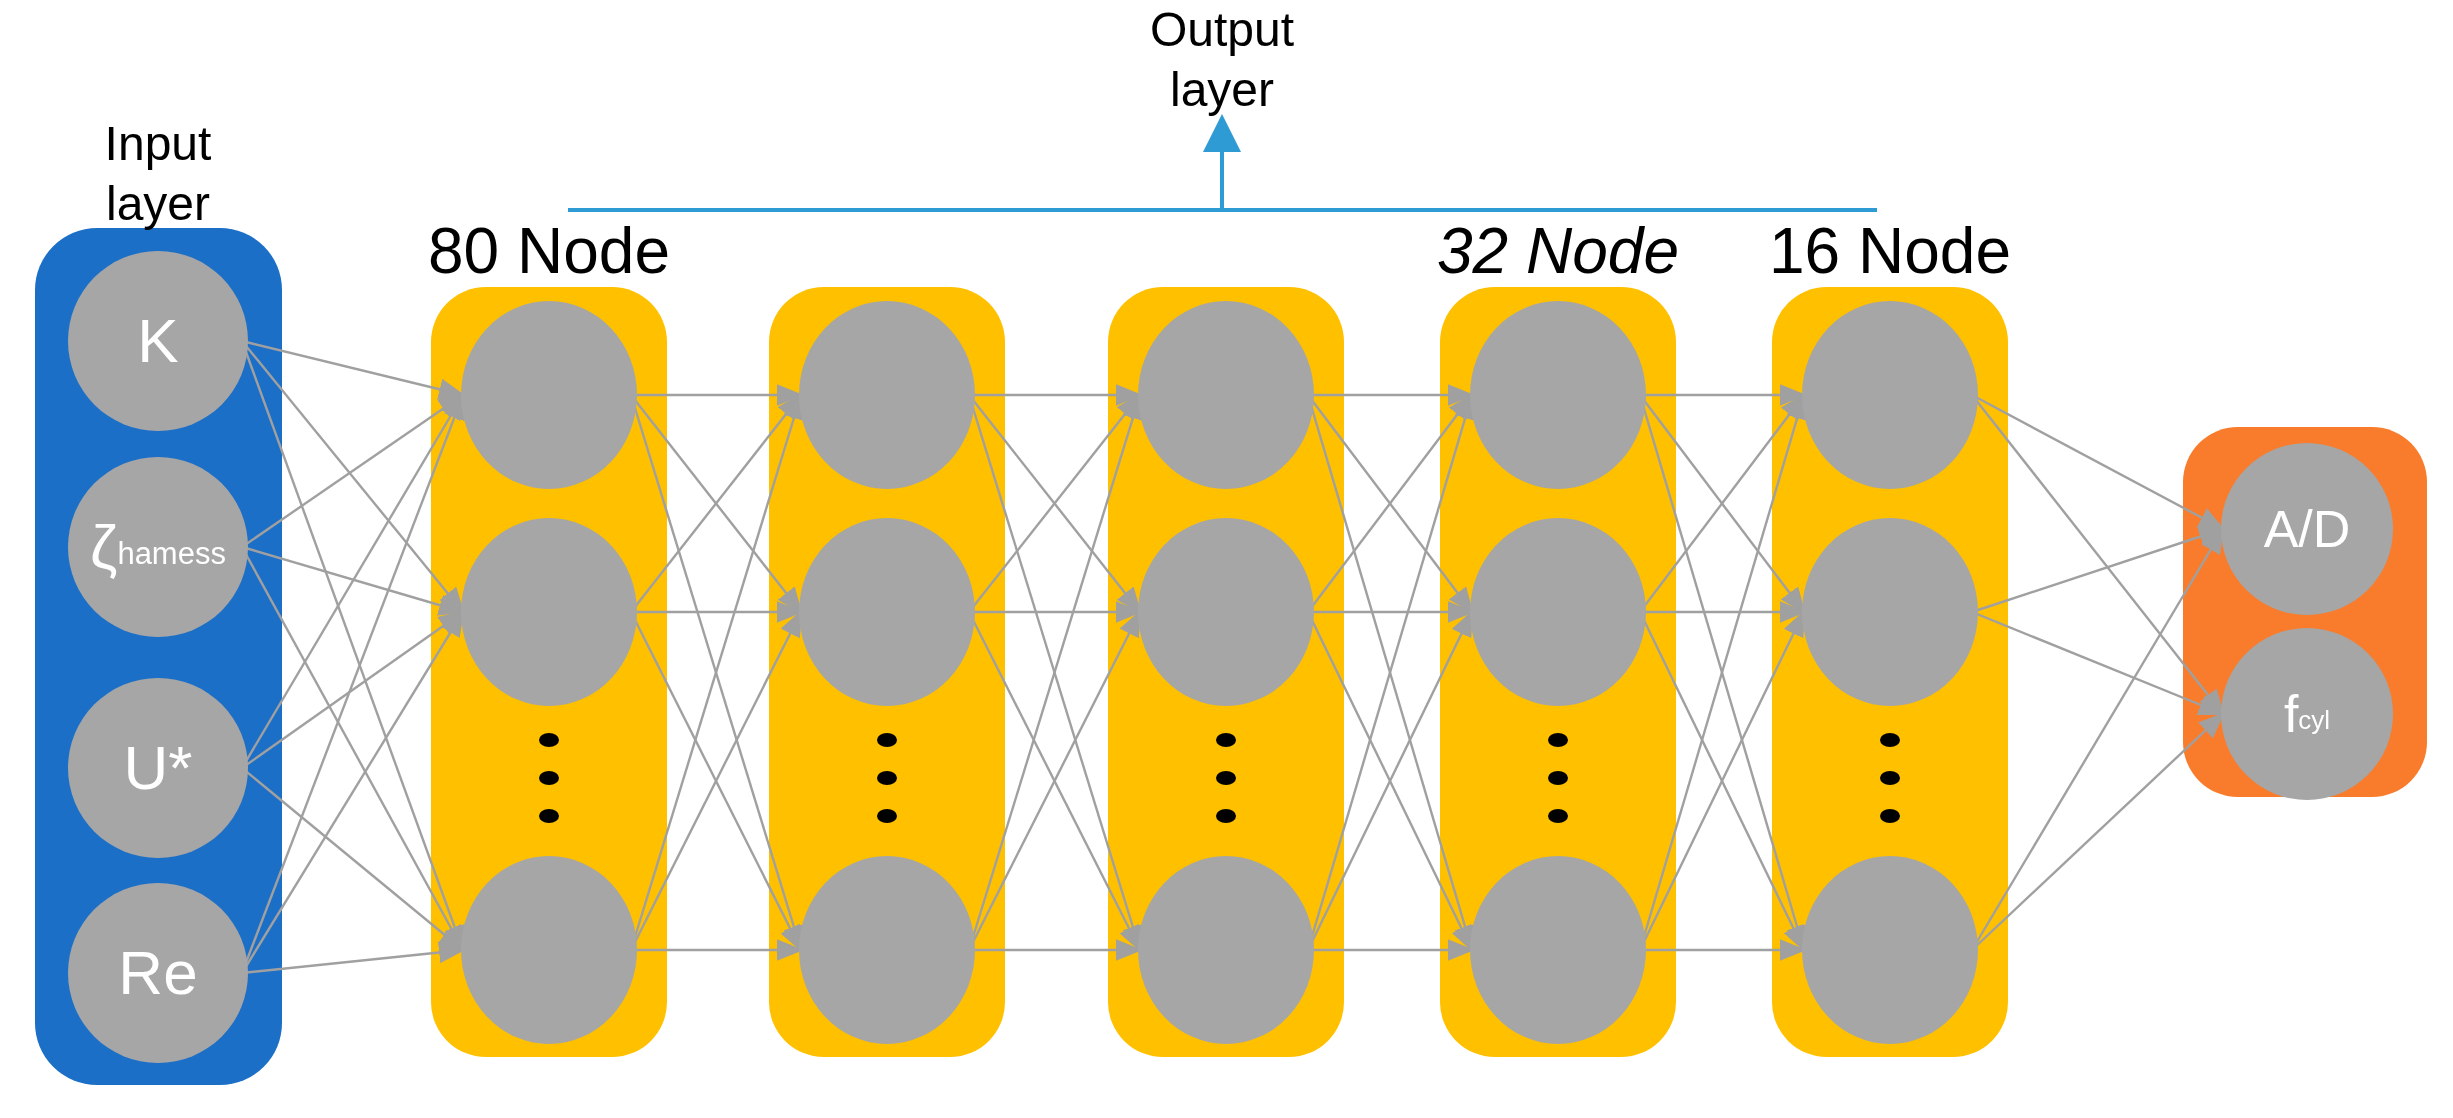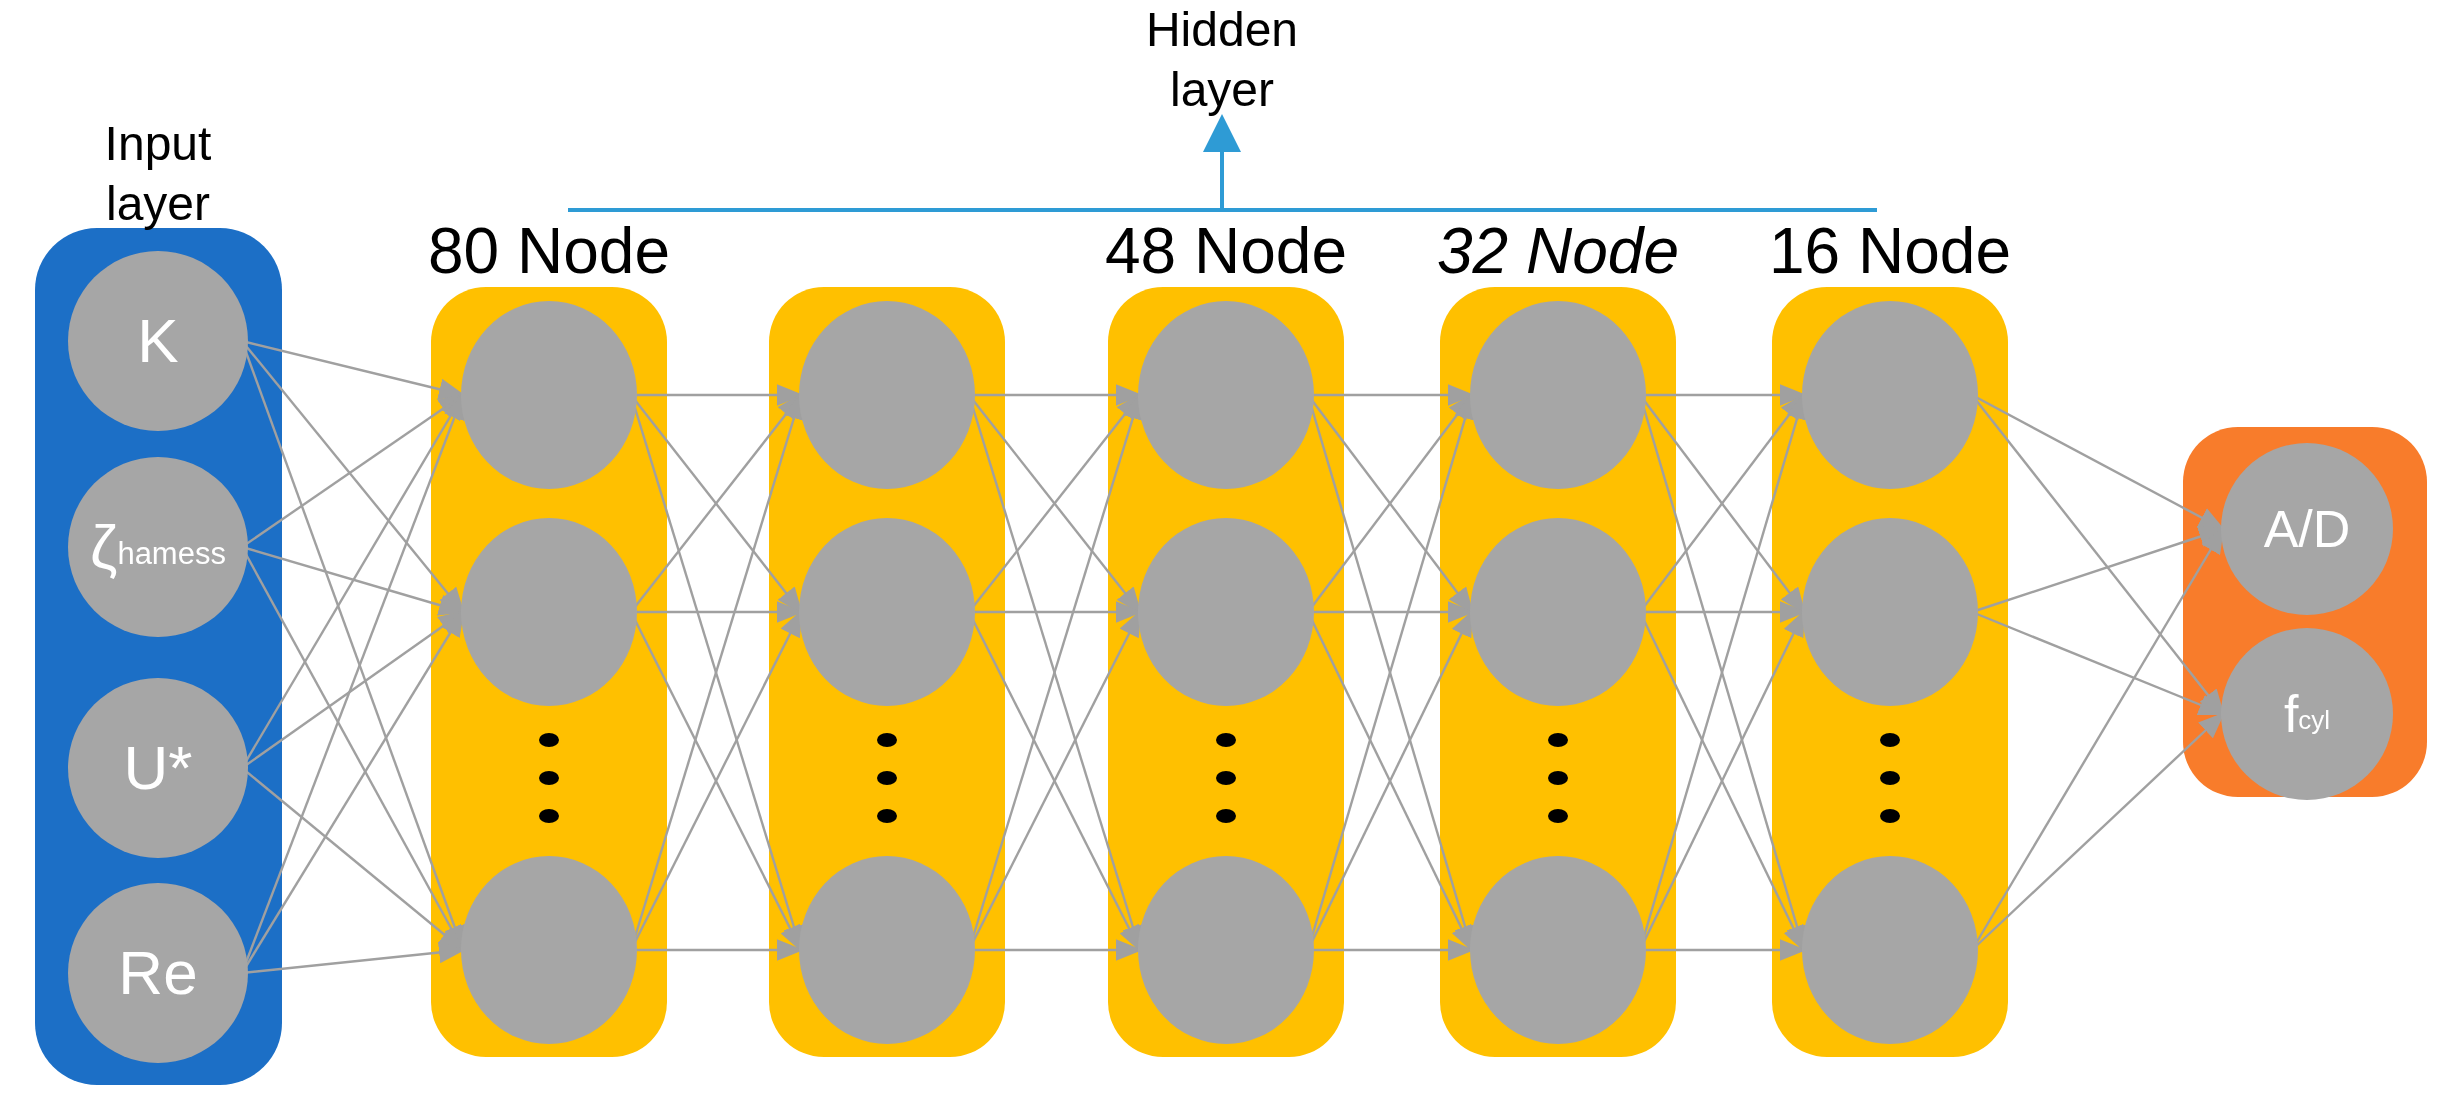--- a/index.html
+++ b/index.html
@@ -91,21 +91,21 @@
         <line x1="1972" y1="950" x2="2223" y2="529" stroke="#A0A0A0" stroke-width="2.4" marker-end="url(#arr)"></line>
         <line x1="1972" y1="950" x2="2223" y2="714" stroke="#A0A0A0" stroke-width="2.4" marker-end="url(#arr)"></line>
       </g>
       <g>
         <line x1="568" y1="210" x2="1877" y2="210" stroke="#2E9BD5" stroke-width="4"></line>
         <line x1="1222" y1="210" x2="1222" y2="150" stroke="#2E9BD5" stroke-width="4"></line>
         <polygon points="1222,114 1203,152 1241,152" fill="#2E9BD5"></polygon>
       </g>
     </svg>
   <div class="layer-title" id="t-input" style="color: rgb(0, 0, 0);">Input layer</div>
-  <div class="layer-title" id="t-hidden" style="color: rgb(0, 0, 0);">Hidden layer</div>
+  <div class="layer-title" id="t-hidden" style="color: rgb(0, 0, 0);">Output layer</div>
 <div class="lbox" style="left: 35px; top: 228px; width: 247px; height: 857px; border-radius: 62px; background: rgb(28, 111, 198);"></div>
     <div class="lbox" style="left: 431px; top: 287px; width: 236px; height: 770px; border-radius: 55px; background: rgb(255, 192, 0);"></div>
     <div class="lbox" style="left: 769px; top: 287px; width: 236px; height: 770px; border-radius: 55px; background: rgb(255, 192, 0);"></div>
     <div class="lbox" style="left: 1108px; top: 287px; width: 236px; height: 770px; border-radius: 55px; background: rgb(255, 192, 0);"></div>
     <div class="lbox" style="left: 1440px; top: 287px; width: 236px; height: 770px; border-radius: 55px; background: rgb(255, 192, 0);"></div>
     <div class="lbox" style="left: 1772px; top: 287px; width: 236px; height: 770px; border-radius: 55px; background: rgb(255, 192, 0);"></div>
     <div class="lbox" style="left: 2183px; top: 427px; width: 244px; height: 370px; border-radius: 55px; background: rgb(248, 124, 43);"></div>
     <div class="node input-node" style="left: 68px; top: 251px; width: 180px; height: 180px; background: rgb(166, 166, 166); color: rgb(255, 255, 255);">
       <span class="main">K</span>
     </div>
@@ -125,21 +125,20 @@
     <div class="node hidden-node" style="left: 461px; top: 856px; width: 176px; height: 188px; background: rgb(166, 166, 166); color: rgb(255, 255, 255);"></div>
     <div class="dot" style="left: 539px; top: 733px; width: 20px; height: 14px; background: rgb(0, 0, 0);"></div>
     <div class="dot" style="left: 539px; top: 771px; width: 20px; height: 14px; background: rgb(0, 0, 0);"></div>
     <div class="dot" style="left: 539px; top: 809px; width: 20px; height: 14px; background: rgb(0, 0, 0);"></div>
     <div class="node hidden-node" style="left: 799px; top: 301px; width: 176px; height: 188px; background: rgb(166, 166, 166); color: rgb(255, 255, 255);"></div>
     <div class="node hidden-node" style="left: 799px; top: 518px; width: 176px; height: 188px; background: rgb(166, 166, 166); color: rgb(255, 255, 255);"></div>
     <div class="node hidden-node" style="left: 799px; top: 856px; width: 176px; height: 188px; background: rgb(166, 166, 166); color: rgb(255, 255, 255);"></div>
     <div class="dot" style="left: 877px; top: 733px; width: 20px; height: 14px; background: rgb(0, 0, 0);"></div>
     <div class="dot" style="left: 877px; top: 771px; width: 20px; height: 14px; background: rgb(0, 0, 0);"></div>
     <div class="dot" style="left: 877px; top: 809px; width: 20px; height: 14px; background: rgb(0, 0, 0);"></div>
-    <div class="count-label" style="left: 1088px; top: 214px; width: 276px; color: rgb(0, 0, 0);">48 Node</div>
     <div class="node hidden-node" style="left: 1138px; top: 301px; width: 176px; height: 188px; background: rgb(166, 166, 166); color: rgb(255, 255, 255);"></div>
     <div class="node hidden-node" style="left: 1138px; top: 518px; width: 176px; height: 188px; background: rgb(166, 166, 166); color: rgb(255, 255, 255);"></div>
     <div class="node hidden-node" style="left: 1138px; top: 856px; width: 176px; height: 188px; background: rgb(166, 166, 166); color: rgb(255, 255, 255);"></div>
     <div class="dot" style="left: 1216px; top: 733px; width: 20px; height: 14px; background: rgb(0, 0, 0);"></div>
     <div class="dot" style="left: 1216px; top: 771px; width: 20px; height: 14px; background: rgb(0, 0, 0);"></div>
     <div class="dot" style="left: 1216px; top: 809px; width: 20px; height: 14px; background: rgb(0, 0, 0);"></div>
     <div class="count-label" style="left: 1420px; top: 214px; width: 276px; color: rgb(0, 0, 0); font-style: italic;">32 Node</div>
     <div class="node hidden-node" style="left: 1470px; top: 301px; width: 176px; height: 188px; background: rgb(166, 166, 166); color: rgb(255, 255, 255);"></div>
     <div class="node hidden-node" style="left: 1470px; top: 518px; width: 176px; height: 188px; background: rgb(166, 166, 166); color: rgb(255, 255, 255);"></div>
     <div class="node hidden-node" style="left: 1470px; top: 856px; width: 176px; height: 188px; background: rgb(166, 166, 166); color: rgb(255, 255, 255);"></div>

